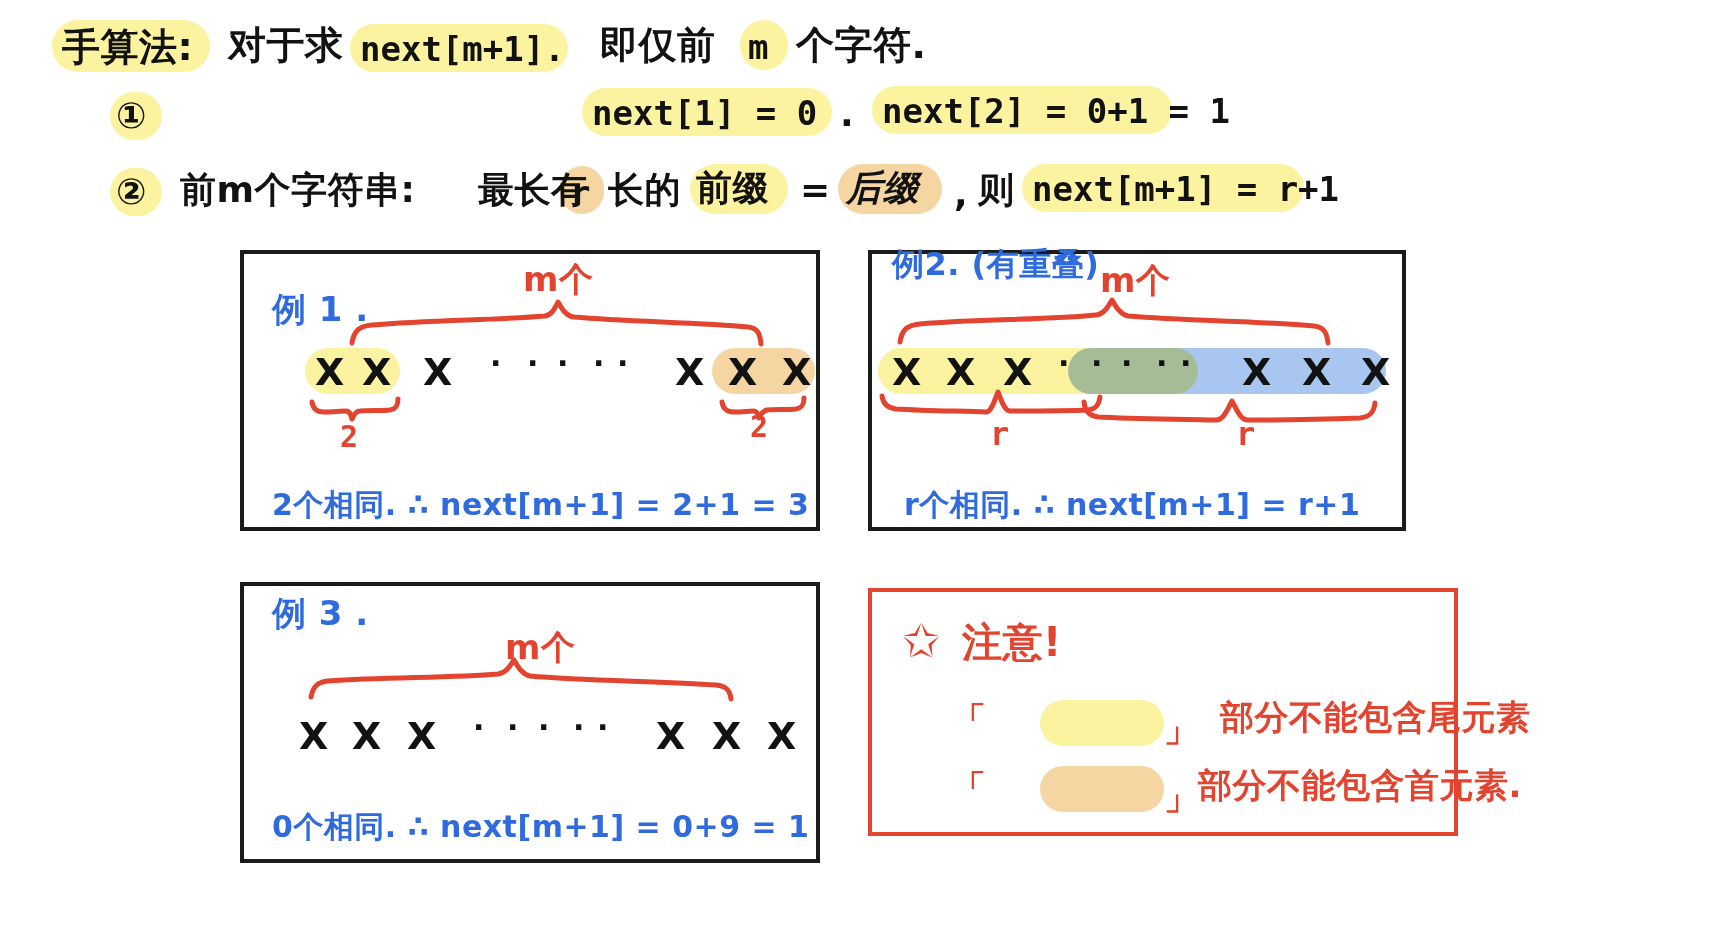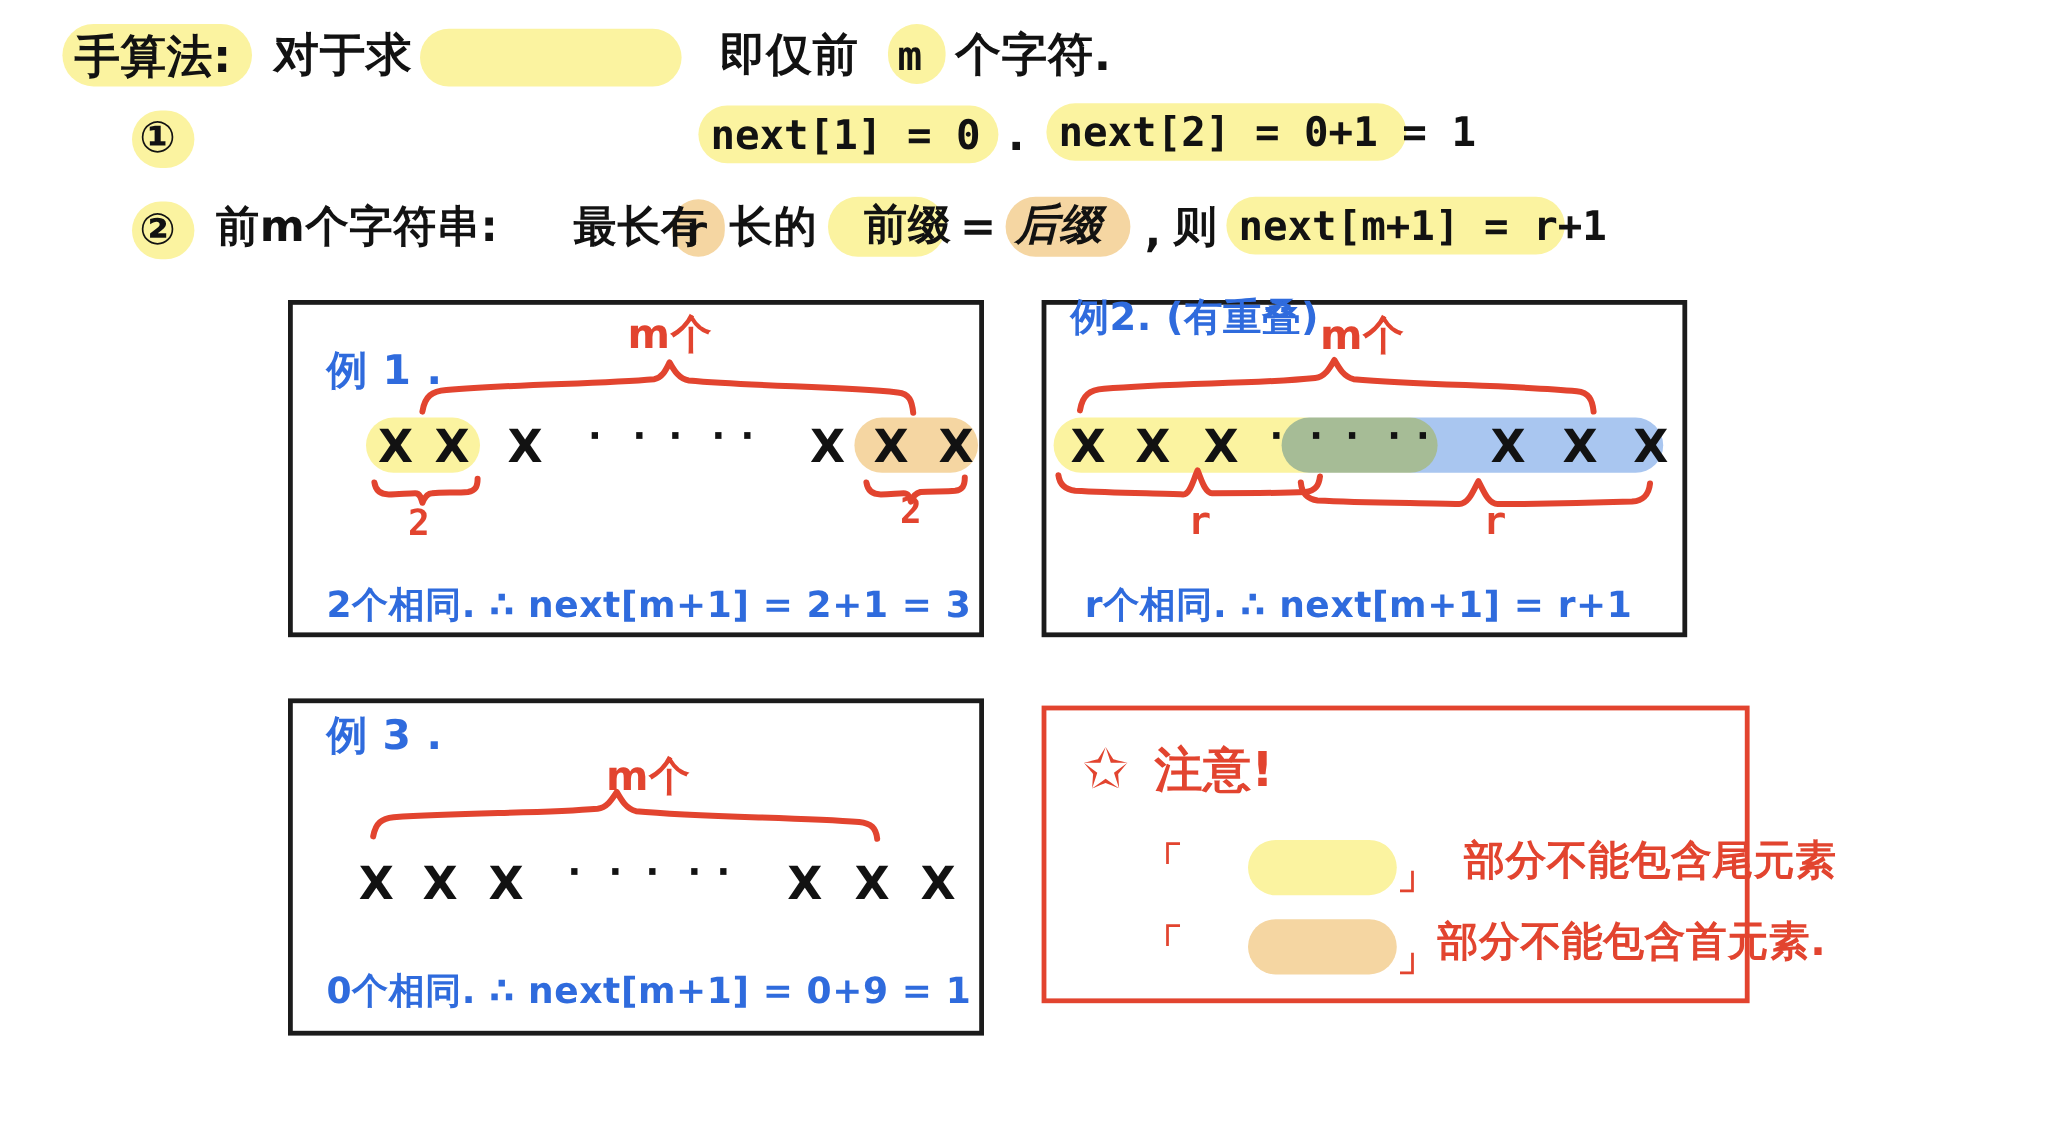--- a/index.html
+++ b/index.html
@@ -84,20 +84,21 @@
 <body>
 
 <div class="canvas">
 
   <div class="hl hl-yellow" style="left:52px; top:20px; width:158px; height:52px;"></div>
   <div class="tx hand ink-black above" style="left:62px; top:28px; font-size:38px;">手算法:</div>
 
   <div class="tx hand ink-black above" style="left:228px; top:26px; font-size:38px;">对于求</div>
 
   <div class="hl hl-yellow" style="left:350px; top:24px; width:218px; height:48px;"></div>
+  <div class="tx mono-hand ink-black above" style="left:360px; top:32px; font-size:34px;">next[m+1].</div>
 
   <div class="tx hand ink-black above" style="left:600px; top:26px; font-size:38px;">即仅前</div>
 
   <div class="hl hl-yellow" style="left:740px; top:20px; width:48px; height:50px;"></div>
   <div class="tx mono-hand ink-black above" style="left:748px; top:30px; font-size:34px;">m</div>
 
   <div class="tx hand ink-black above" style="left:796px; top:26px; font-size:38px;">个字符.</div>
 
   <div class="hl hl-yellow" style="left:110px; top:92px; width:52px; height:48px;"></div>
   <div class="tx hand ink-black above" style="left:116px; top:98px; font-size:36px;">①</div>
@@ -117,21 +118,21 @@
   <div class="tx hand ink-black above" style="left:180px; top:172px; font-size:36px;">前m个字符串:</div>
 
   <div class="tx hand ink-black above" style="left:478px; top:172px; font-size:36px;">最长有</div>
 
   <div class="hl hl-orange" style="left:560px; top:166px; width:44px; height:48px;"></div>
   <div class="tx mono-hand ink-black above" style="left:570px; top:176px; font-size:34px;">r</div>
 
   <div class="tx hand ink-black above" style="left:608px; top:172px; font-size:36px;">长的</div>
 
   <div class="hl hl-yellow" style="left:690px; top:164px; width:98px; height:50px;"></div>
-  <div class="tx hand ink-black above" style="left:696px; top:170px; font-size:36px;margin-left:24px;">前缀</div>
+  <div class="tx hand ink-black above" style="left:696px; top:170px; font-size:36px;">前缀</div>
 
   <div class="tx hand ink-black above" style="left:800px; top:172px; font-size:36px;">=</div>
 
   <div class="hl hl-orange" style="left:838px; top:164px; width:104px; height:50px;"></div>
   <div class="tx hand ink-black above" style="left:846px; top:170px; font-size:36px;font-style:italic;">后缀</div>
 
   <div class="tx hand ink-black above" style="left:954px; top:176px; font-size:36px;">,</div>
 
   <div class="tx hand ink-black above" style="left:978px; top:172px; font-size:36px;">则</div>
 

